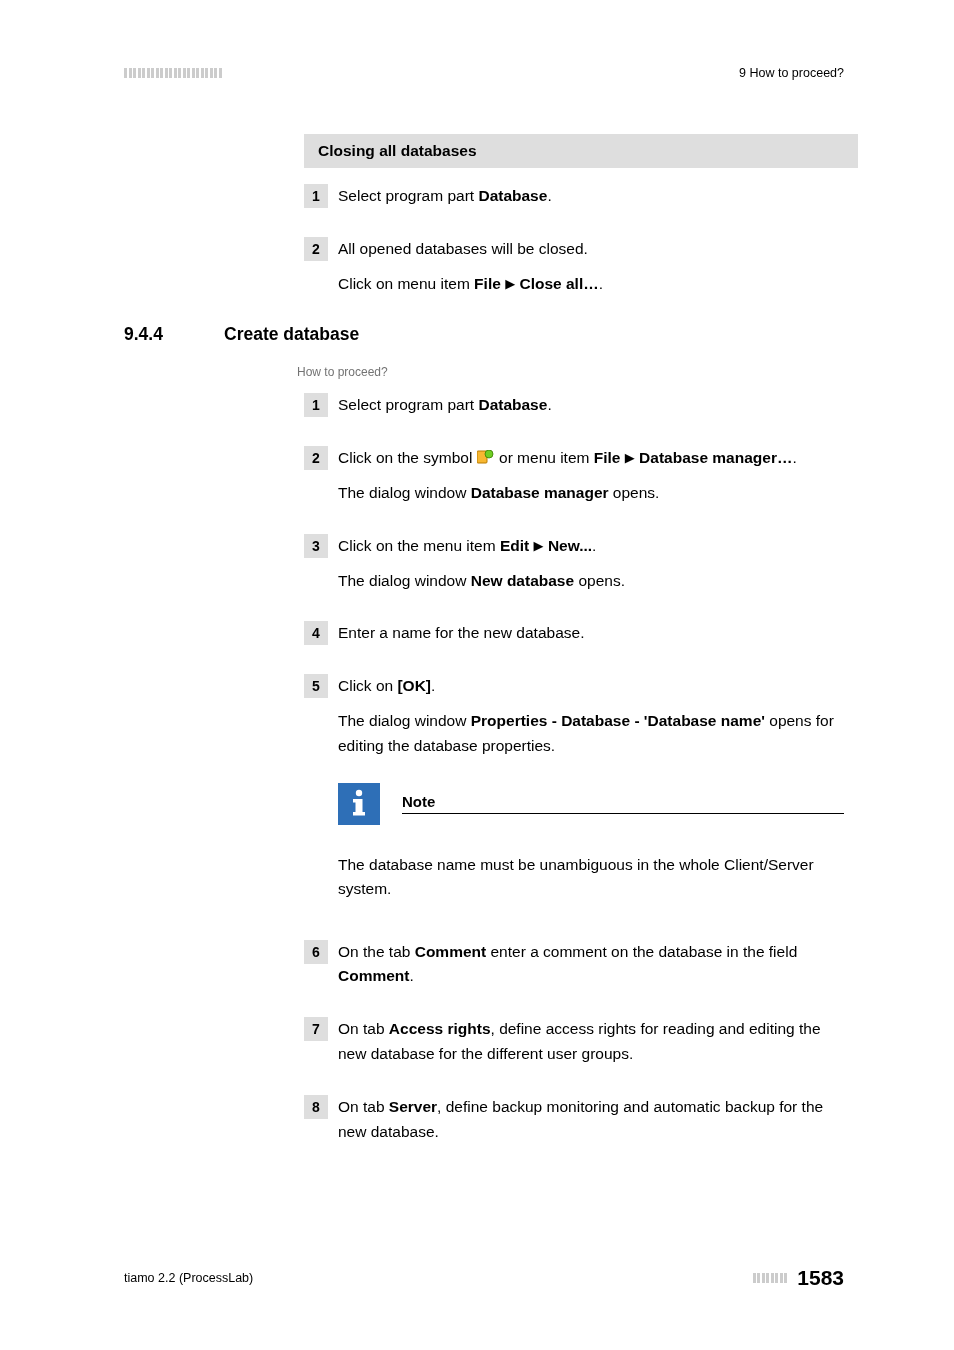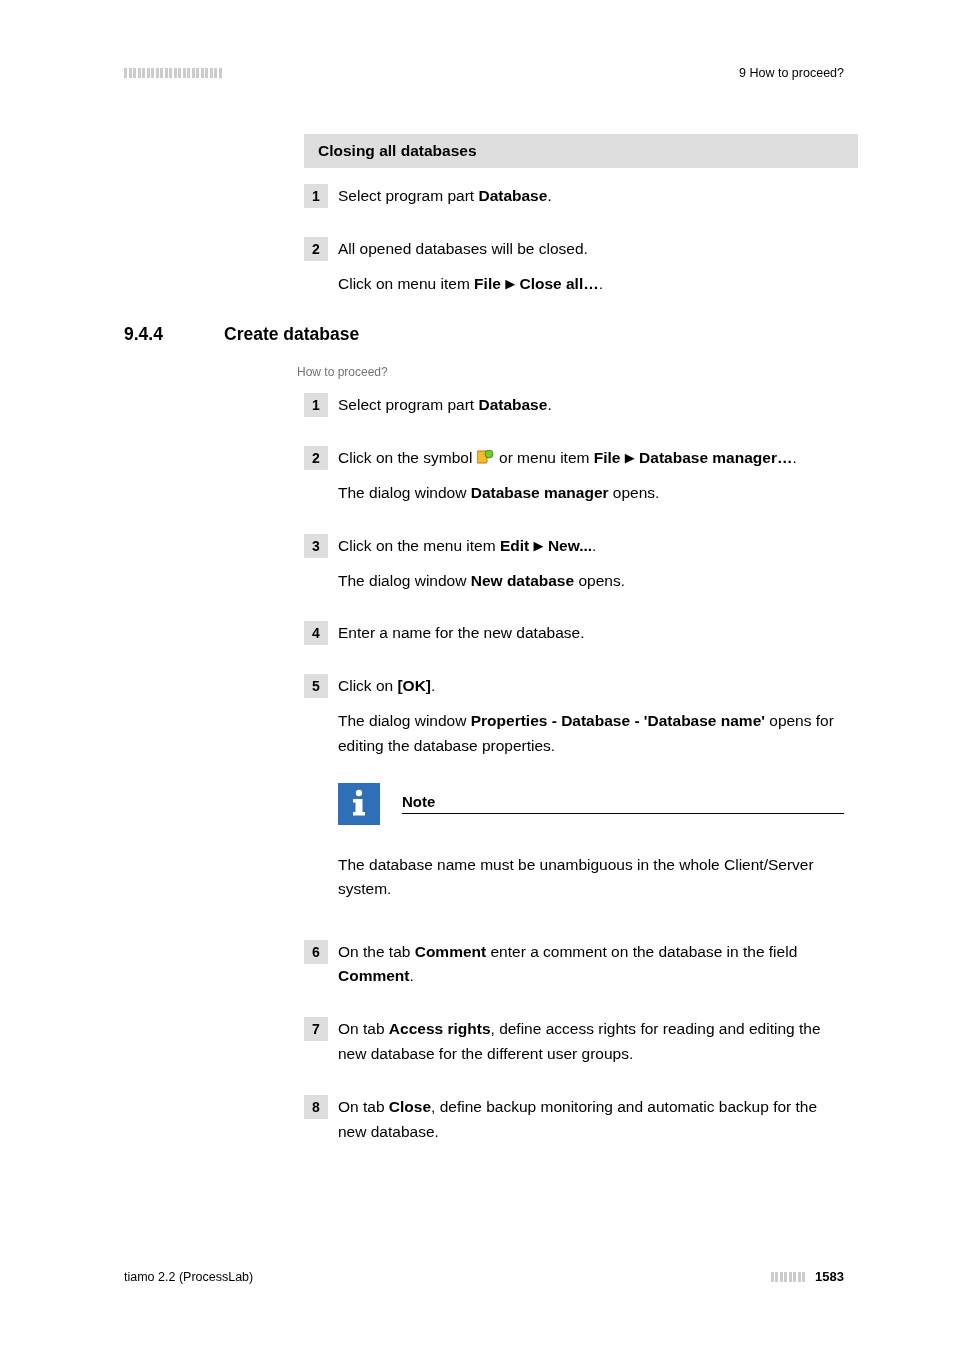--- a/index.html
+++ b/index.html
@@ -21,26 +21,26 @@
   .sub-num { font-weight: 700; font-size: 17.5px; width: 92px; }
   .sub-title { font-weight: 700; font-size: 17.5px; }
   .howto { margin-left: 173px; font-size: 12px; color: #737373; margin-bottom: 14px; margin-top: 4px; }
   .note-box { margin-left: 214px; margin-bottom: 39px; margin-top: -4px; max-width: 520px; }
   .note-header-row { display: flex; align-items: stretch; gap: 22px; }
   .note-icon { width: 42px; height: 42px; background: #2e6fb7; display: flex; align-items: center; justify-content: center; flex-shrink: 0; }
   .note-icon svg { width: 24px; height: 30px; }
   .note-title-wrap { flex: 1; display: flex; align-items: center; }
   .note-title { font-weight: 700; font-size: 15px; border-bottom: 1.5px solid #000; padding-bottom: 3px; width: 100%; }
   .note-body { font-size: 15.5px; line-height: 1.55; margin-top: 28px; }
-  .footer { position: absolute; bottom: 66px; left: 124px; right: 110px; display: flex; justify-content: space-between; align-items: center; text-align: center; }
+  .footer { position: absolute; bottom: 60px; left: 124px; right: 110px; display: flex; justify-content: space-between; align-items: center; text-align: center; }
   .footer-left { font-size: 12.5px; color: #000; }
   .footer-right { display: flex; align-items: center; gap: 10px; }
   .footer-bars { display: flex; gap: 1.5px; }
   .footer-bars span { display: inline-block; width: 3px; height: 10px; background: #ccc; }
-  .footer-page { font-weight: 700; font-size: 13px; }
+  .footer-page { font-weight: 700; font-size: 21px; }
   .db-icon { display: inline-flex; vertical-align: middle; width: 18px; height: 14px; position: relative; top: -2px; }
 </style>
 </head>
 <body>
 
 <div class="page">
 
   <div class="header">
     <div class="header-left-bars">
       <span></span>
@@ -191,21 +191,21 @@
       <p>
         <span>On tab </span><span class="bold">Access rights</span><span>, define access rights for reading and editing the new database for the different user groups.</span>
       </p>
     </div>
   </div>
 
   <div class="step">
     <div class="step-num">8</div>
     <div class="step-body">
       <p>
-        <span>On tab </span><span class="bold">Close</span><span>, define backup monitoring and automatic backup for the new database.</span>
+        <span>On tab </span><span class="bold">Server</span><span>, define backup monitoring and automatic backup for the new database.</span>
       </p>
     </div>
   </div>
 
   <div class="footer">
     <div class="footer-left">tiamo 2.2 (ProcessLab)</div>
     <div class="footer-right">
       <div class="footer-bars">
         <span></span>
           <span></span>

